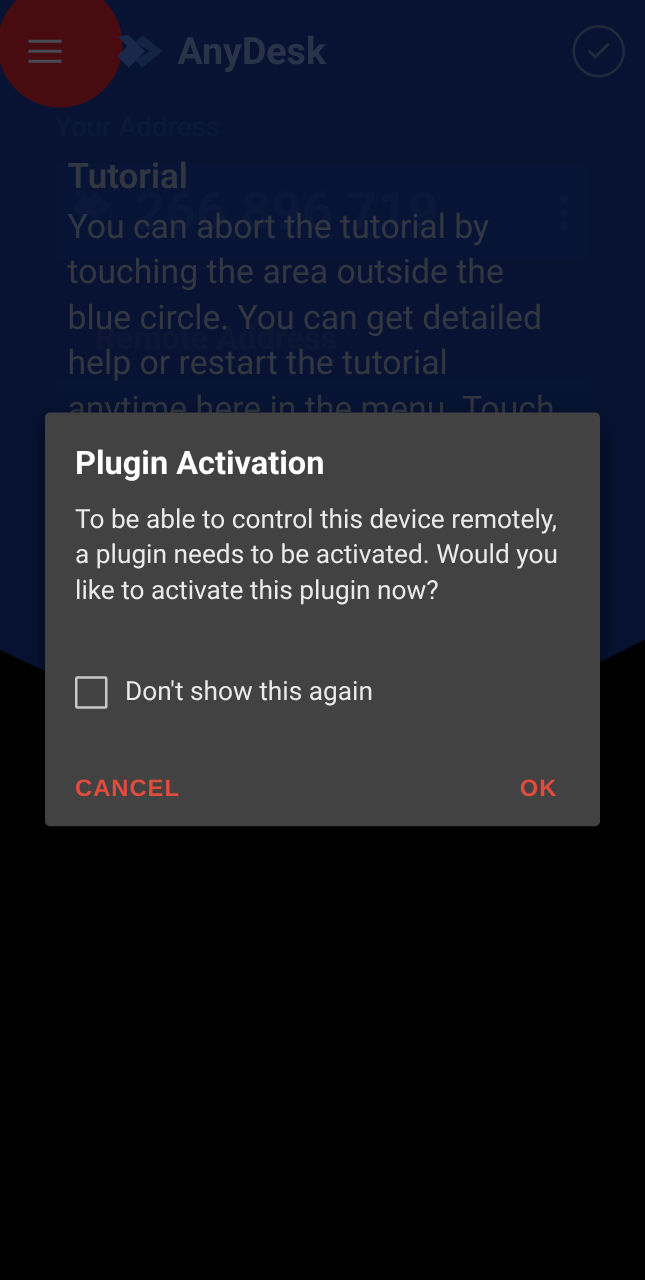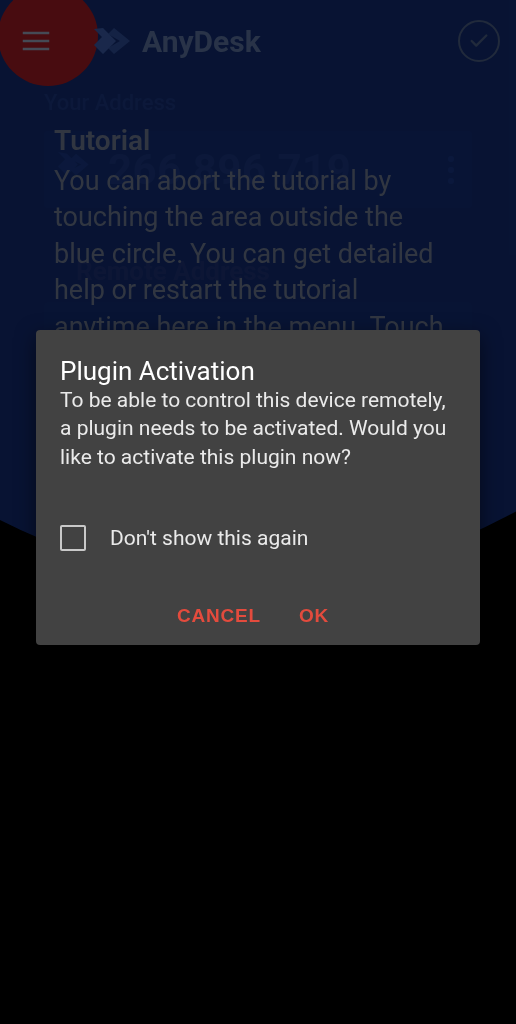--- a/index.html
+++ b/index.html
@@ -161,46 +161,47 @@
       top: 330px;
       background: #424242;
       border-radius: 4px;
       z-index: 7;
       padding: 26px 24px 12px 24px;
       color: #fff;
       box-shadow: 0 6px 20px rgba(0,0,0,0.5);
     }
     .dialog-title {
       font-size: 26px;
-      font-weight: 400;
+      font-weight: 700;
+      margin-bottom: 16px;
     }
     .dialog-body {
       font-size: 21px;
       line-height: 1.35;
       color: #eaeaea;
     }
     .dialog-check {
       margin-top: 54px;
       display: flex;
       align-items: center;
-      gap: 24px;
+      gap: 14px;
     }
     .checkbox {
       width: 26px; height: 26px;
       border: 2.5px solid #c9c9c9;
       border-radius: 2px;
     }
     .dialog-check-label {
       font-size: 21px;
       color: #eaeaea;
     }
     .dialog-actions {
       margin-top: 54px;
       display: flex;
-      justify-content: center;
+      justify-content: space-between;
       gap: 38px;
       padding-bottom: 6px;
       padding-right: 10px;
     }
     .dialog-actions button {
       background: none;
       border: none;
       color: #e34b3d;
       font-size: 19px;
       font-weight: 700;

